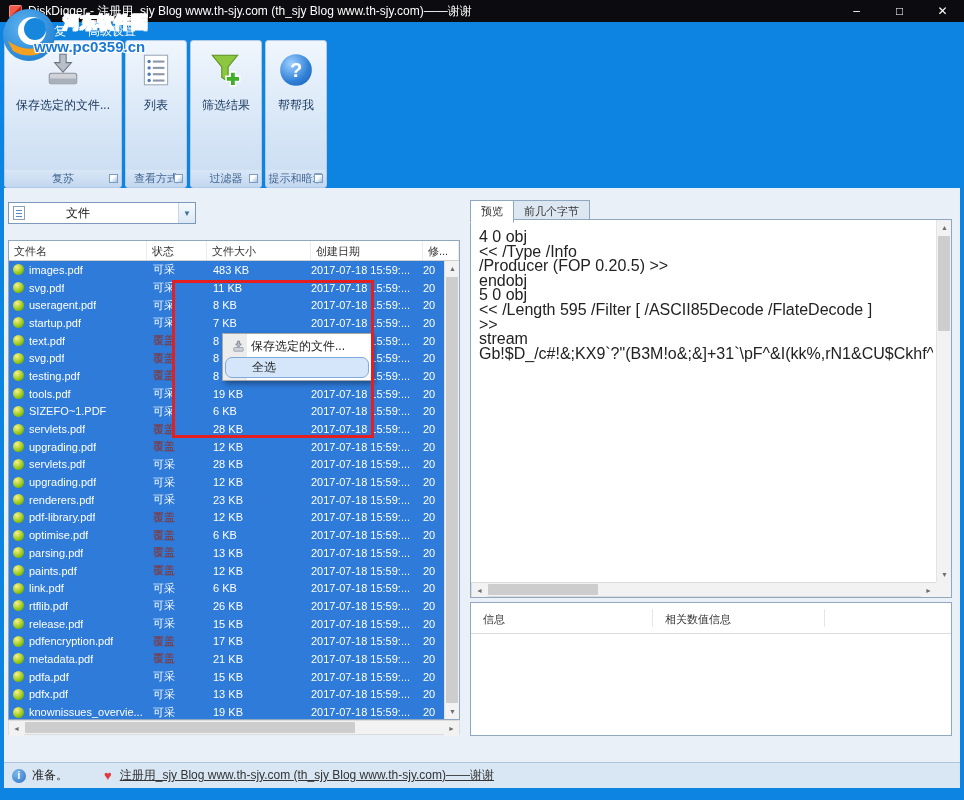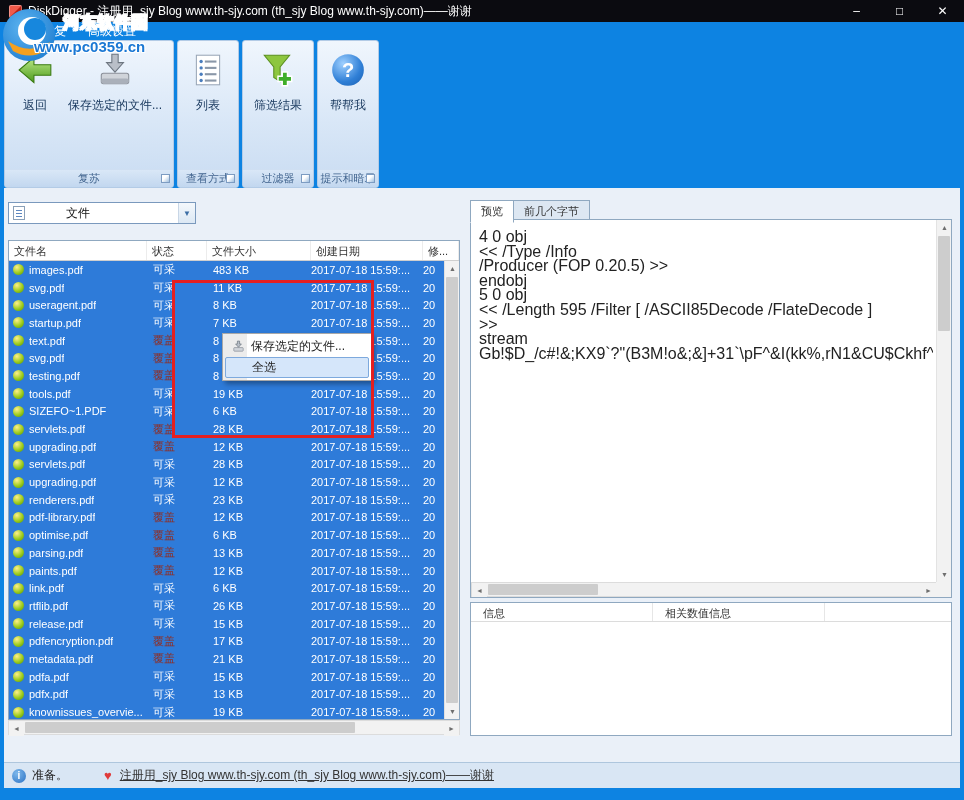--- a/index.html
+++ b/index.html
@@ -66,36 +66,36 @@
   .hscroll { position:absolute; height:15px; background:#f2f2f2; border:1px solid #dcdcdc; }
   .hscroll .arr.left { left:0; top:0; } .hscroll .arr.right { right:0; top:0; }
   .hscroll .thumb { position:absolute; top:1px; bottom:1px; background:#cdcdcd; border-radius:1px; }
   .table-hscroll { top:532px; left:4px; width:452px; }
 
   
   .context-menu { position:absolute; top:145px; left:218px; width:150px; background:linear-gradient(90deg,#ececec 24px,#fff 24px);
     border:1px solid #a8a8a8; box-shadow:3px 3px 5px rgba(0,0,0,.35); padding:2px; z-index:20; }
   .cm-item { height:21px; display:flex; align-items:center; font-size:12px; color:#222; padding-left:3px; }
   .cm-item .cm-ico { width:20px; display:flex; justify-content:center; margin-right:3px; }
-  .cm-item.selected { background:#d5e6fa; border:1px solid #7da9dd; border-radius:2px; }
+  .cm-item.selected { background:#d5e6fa; border:1px solid #7da9dd; border-radius:7px; }
   .red-box { position:absolute; left:168px; top:92px; width:202px; height:158px; border:3px solid #e51f1f; z-index:30; pointer-events:none; }
 
   
   .preview-tabs { position:absolute; top:12px; left:466px; display:flex; align-items:flex-end; }
   .ptab { font-size:11px; color:#333; padding:3px 10px 3px 10px; border:1px solid #8fa8c0; background:#dde7f2; margin-right:-1px; }
   .ptab.active { background:#fff; border-bottom-color:#fff; position:relative; z-index:2; }
   .preview-box { position:absolute; top:31px; left:466px; width:482px; height:379px; background:#fff; border:1px solid #8fa8c0; overflow:hidden; }
   .preview-text { position:absolute; top:10px; left:8px; right:18px; bottom:18px; font-size:16px; line-height:14.6px; color:#222; white-space:pre; overflow:hidden; }
   .pv-vscroll { top:0; bottom:15px; right:0; width:15px; position:absolute; background:#f2f2f2; border-left:1px solid #e3e3e3; }
   .pv-hscroll { bottom:0; left:0; width:466px; }
   .pv-corner { position:absolute; right:0; bottom:0; width:15px; height:15px; background:#f2f2f2; }
 
   
   .info-panel { position:absolute; top:414px; left:466px; width:482px; height:134px; background:#fff; border:1px solid #8fa8c0; }
-  .info-header { display:flex; height:19px; border-bottom:1px solid #dcdcdc; }
+  .info-header { display:flex; height:31px; border-bottom:1px solid #dcdcdc;align-items:center; }
   .info-h { font-size:11px; color:#333; padding:3px 0 0 12px; border-right:1px solid #e6e6e6; white-space:nowrap; }
   .info-h.c1 { width:182px; } .info-h.c2 { width:172px; } .info-h.fill { flex:1; border-right:none; }
 
   
   .statusbar { position:absolute; top:762px; left:4px; width:956px; height:26px; background:#d9e6f4; border-top:1px solid #aec6dd; display:flex; align-items:center; padding-left:8px; }
   .info-ico { width:14px; height:14px; border-radius:50%; background:radial-gradient(circle at 35% 30%, #7db8ec, #2b72c4); color:#fff; font-size:10px; font-weight:bold; display:flex; align-items:center; justify-content:center; margin-right:6px; }
   .status-text { font-size:12px; color:#222; }
   .heart-ico { color:#e03a3a; font-size:13px; margin:0 8px 0 36px; }
   .status-link { font-size:12px; color:#333; text-decoration:underline; white-space:nowrap; }
 
@@ -124,32 +124,20 @@
 
   <div class="menubar">
     <span class="menu-tab">件恢复</span>
     <span class="menu-tab">高级设置</span>
   </div>
 
   <div class="ribbon">
 
     <div class="rgroup">
       <div class="rbuttons">
-        <div class="rbtn">
-          <svg viewBox="0 0 36 36">
-            <defs>
-                <linearGradient id="ga" x1="0" y1="0" x2="0" y2="1">
-              <stop offset="0" stop-color="#bdea8a"></stop>
-                  <stop offset="1" stop-color="#4c9a1b"></stop>
-                </linearGradient>
-              </defs>
-            <path d="M3 18 L17 6 v7 h16 v10 h-16 v7 Z" fill="url(#ga)" stroke="#3a7a12" stroke-width="1"></path>
-          </svg>
-          <span class="lbl">返回</span>
-        </div>
         <div class="rbtn">
           <svg viewBox="0 0 36 36">
             <rect x="5" y="21" width="26" height="10" rx="2" fill="#d0d4da" stroke="#8a8f98"></rect>
             <rect x="5" y="26" width="26" height="5" rx="2" fill="#aab0ba"></rect>
             <path d="M21 3 v8 h5 l-8 9 -8 -9 h5 v-8 z" fill="#b9bfc8" stroke="#6d7680"></path>
           </svg>
           <span class="lbl">保存选定的文件...</span>
         </div>
       </div>
       <div class="rgroup-label">

